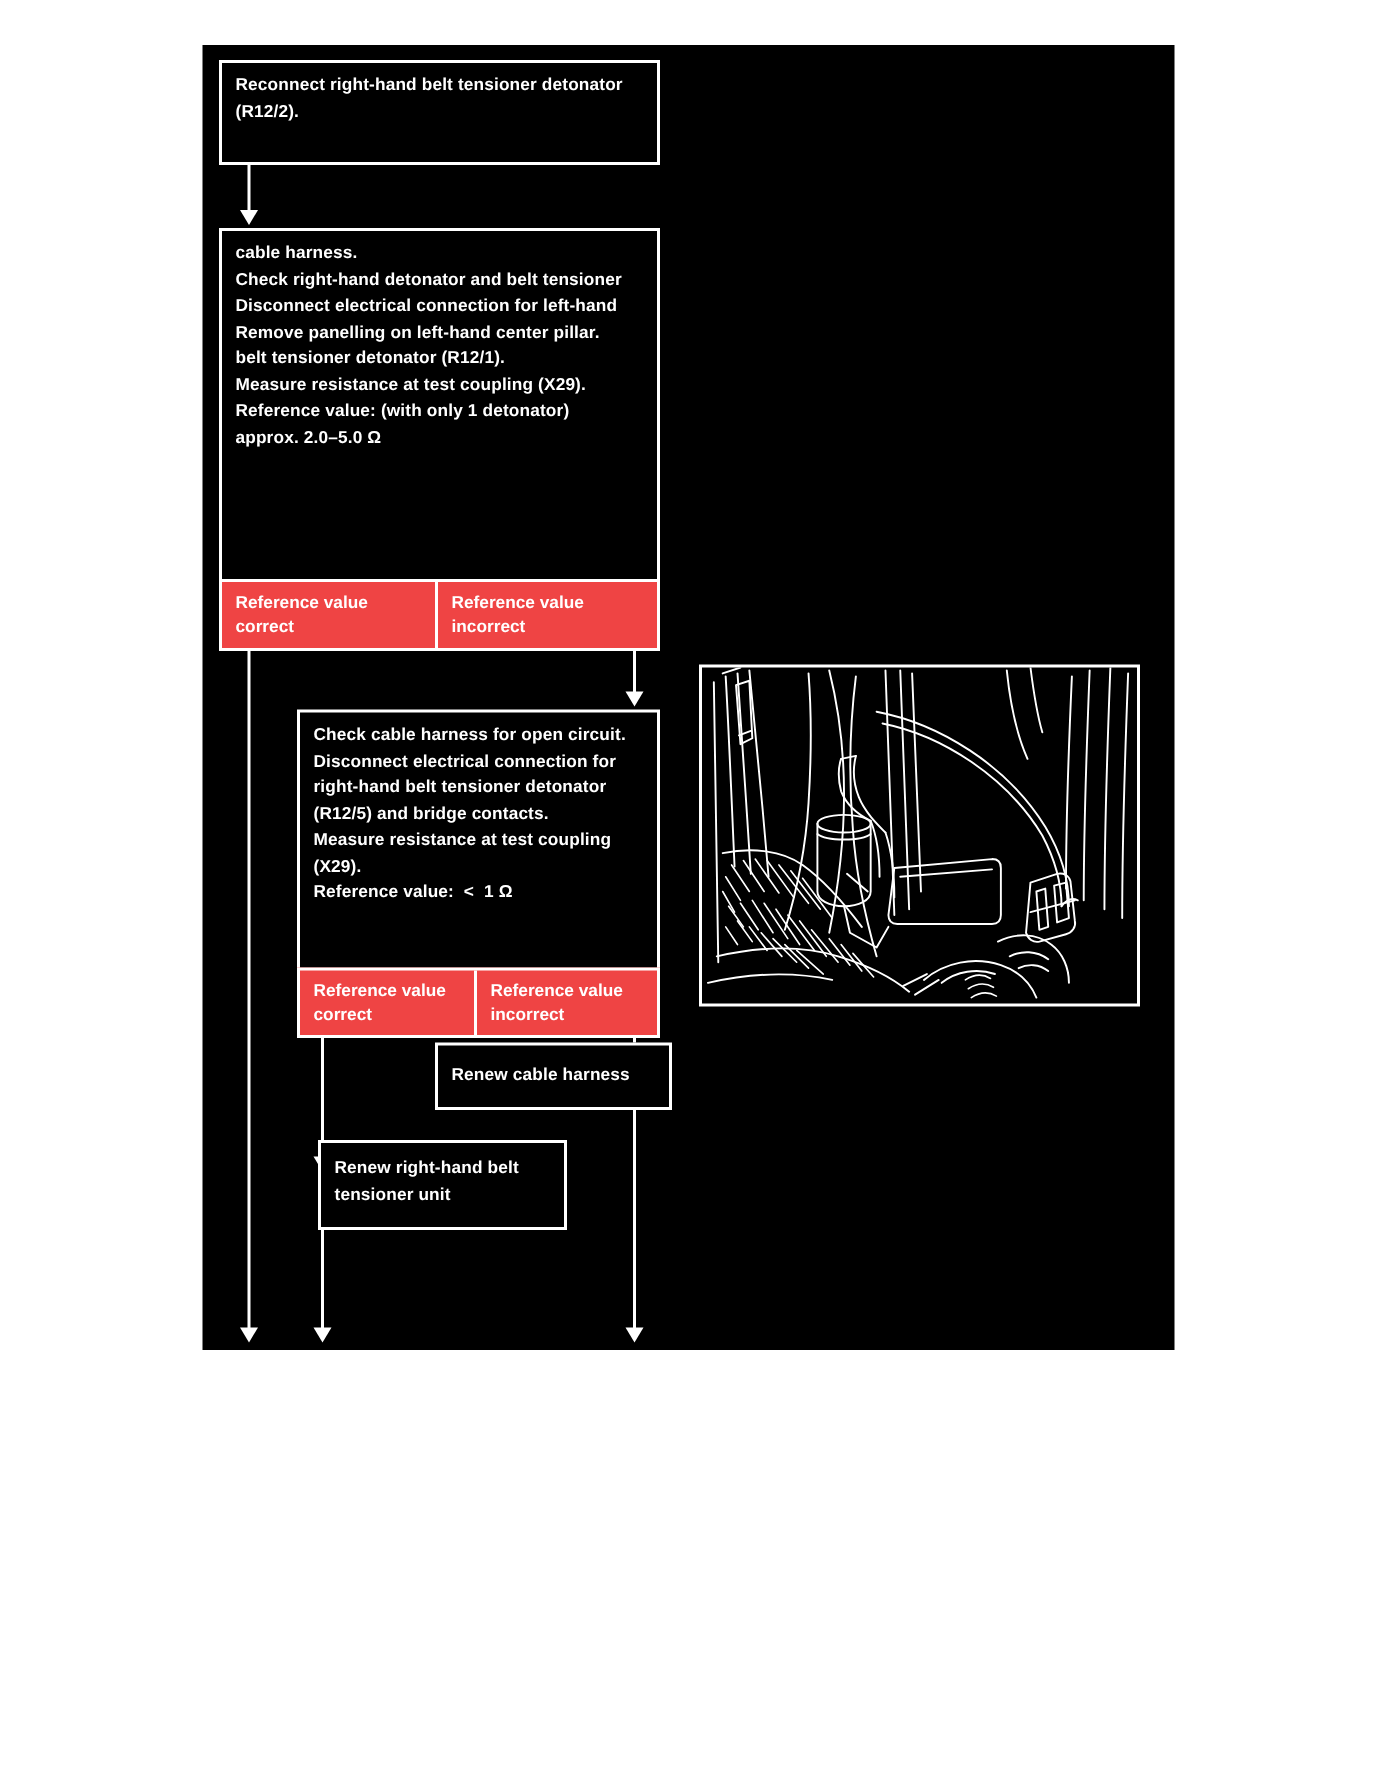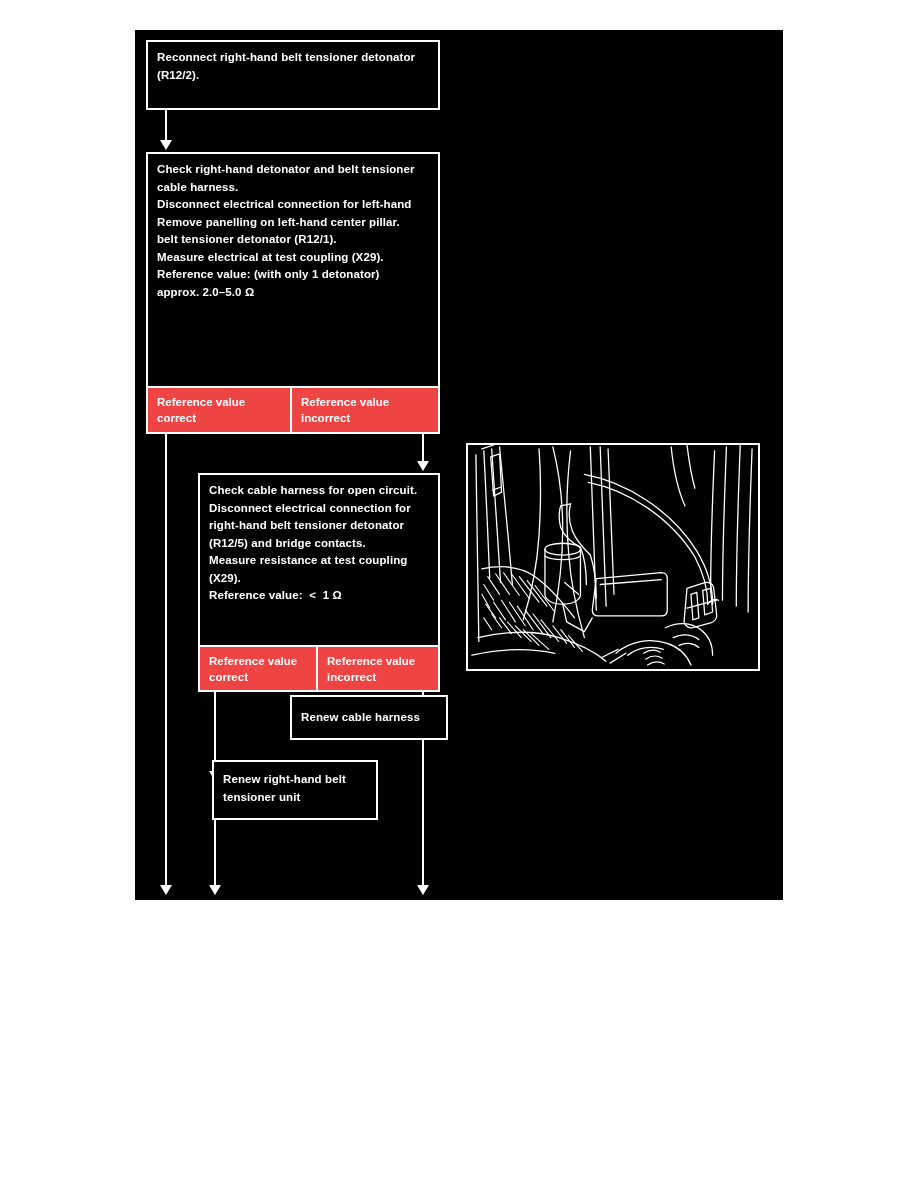--- a/index.html
+++ b/index.html
@@ -120,26 +120,26 @@
         <div class="line">Reconnect right-hand belt tensioner detonator</div>
         <div class="line">(R12/2).</div>
       </div>
     </div>
 
     <div class="vline" style="left:30px; top:80px; height:32px;"></div>
     <div class="arrowhead" style="left:25px; top:110px;"></div>
 
     <div class="box" style="left:11px; top:122px; width:294px; height:236px;">
       <div class="box-body">
+        <div class="line">cable harness.</div>
         <div class="line">Check right-hand detonator and belt tensioner</div>
-        <div class="line">cable harness.</div>
         <div class="line">Disconnect electrical connection for left-hand</div>
         <div class="line">Remove panelling on left-hand center pillar.</div>
         <div class="line">belt tensioner detonator (R12/1).</div>
-        <div class="line">Measure electrical at test coupling (X29).</div>
+        <div class="line">Measure resistance at test coupling (X29).</div>
         <div class="line">Reference value: (with only 1 detonator)</div>
         <div class="line">approx. 2.0–5.0 Ω</div>
       </div>
 
       <div class="split-row" style="top:232px; height:48px;">
         <div class="split-cell left" style="width:144px;">
           <div class="cell-line">Reference value</div>
           <div class="cell-line">correct</div>
         </div>
         <div class="split-cell right" style="flex:1;">

